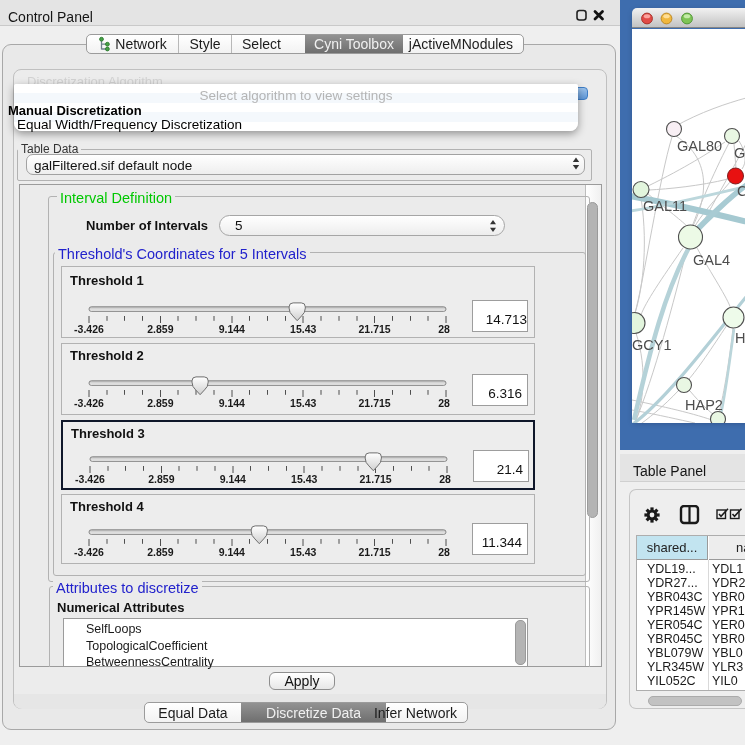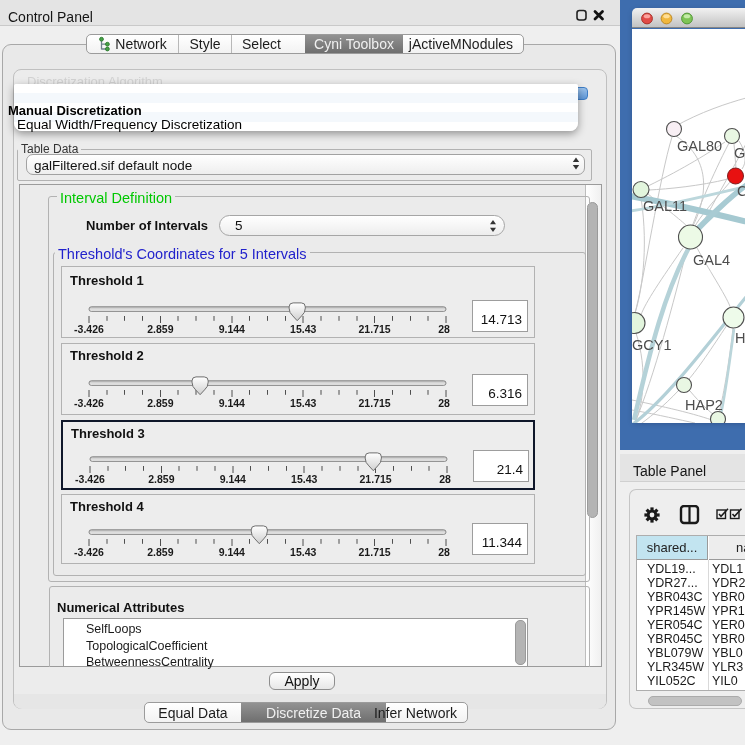--- a/index.html
+++ b/index.html
@@ -104,21 +104,21 @@
         <line x1="366.0" y1="29.0" x2="366.0" y2="33.8" stroke="#4f4f4f" stroke-width="1"></line>
         <line x1="384.0" y1="29.0" x2="384.0" y2="36.0" stroke="#4f4f4f" stroke-width="1"></line>
       <text x="27" y="45.5" text-anchor="middle" font-size="10.5" font-weight="bold" fill="#1a1a1a">-3.426</text>
         <text x="98.4" y="45.5" text-anchor="middle" font-size="10.5" font-weight="bold" fill="#1a1a1a">2.859</text>
         <text x="169.8" y="45.5" text-anchor="middle" font-size="10.5" font-weight="bold" fill="#1a1a1a">9.144</text>
         <text x="241.2" y="45.5" text-anchor="middle" font-size="10.5" font-weight="bold" fill="#1a1a1a">15.43</text>
         <text x="312.6" y="45.5" text-anchor="middle" font-size="10.5" font-weight="bold" fill="#1a1a1a">21.715</text>
         <text x="382" y="45.5" text-anchor="middle" font-size="10.5" font-weight="bold" fill="#1a1a1a">28</text>
       <path transform="translate(235.2,22.1)" d="M-8.1,-1 L-8.1,-2.2 Q-8.1,-6.2 -4.1,-6.2 L4.1,-6.2 Q8.1,-6.2 8.1,-2.2 L8.1,-1 Q8.1,3.8 4.4,6.8 L0,11.6 L-4.4,6.8 Q-8.1,3.8 -8.1,-1 Z" fill="url(#th1)" stroke="#6f6f6f" stroke-width="1"></path>
     </svg>
-    <div class="abs" style="left:410px;top:32.5px;width:56px;height:32px;background:#fff;border:1px solid #9d9d9d;font-size:13.5px;color:#111;line-height:37px;text-align:right;padding-right:5px;overflow:hidden;">14.713</div>
+    <div class="abs" style="left:410px;top:32.5px;width:56px;height:32px;background:#fff;border:1px solid #9d9d9d;font-size:13.5px;color:#111;line-height:37px;text-align:right;overflow:hidden;">14.713</div>
   </div>
   <div class="abs" style="left:61px;top:343px;width:474px;height:72px;background:#ededed;border:1px solid #b2b2b2;">
     <div class="abs" style="left:8px;top:4px;font-size:13px;font-weight:bold;color:#111;">Threshold 2</div>
     <svg class="abs" style="left:0;top:17.4px;" width="474" height="52" viewBox="0 0 474 52">
       <defs>
           <linearGradient id="tr2" x1="0" y1="0" x2="0" y2="1">
             <stop offset="0" stop-color="#c2c2c2"></stop>
             <stop offset="1" stop-color="#f0f0f0"></stop>
           </linearGradient>
       <linearGradient id="th2" x1="0" y1="0" x2="0" y2="1">
@@ -243,39 +243,41 @@
         <text x="169.8" y="45.5" text-anchor="middle" font-size="10.5" font-weight="bold" fill="#1a1a1a">9.144</text>
         <text x="241.2" y="45.5" text-anchor="middle" font-size="10.5" font-weight="bold" fill="#1a1a1a">15.43</text>
         <text x="312.6" y="45.5" text-anchor="middle" font-size="10.5" font-weight="bold" fill="#1a1a1a">21.715</text>
         <text x="382" y="45.5" text-anchor="middle" font-size="10.5" font-weight="bold" fill="#1a1a1a">28</text>
       <path transform="translate(197.3,22.1)" d="M-8.1,-1 L-8.1,-2.2 Q-8.1,-6.2 -4.1,-6.2 L4.1,-6.2 Q8.1,-6.2 8.1,-2.2 L8.1,-1 Q8.1,3.8 4.4,6.8 L0,11.6 L-4.4,6.8 Q-8.1,3.8 -8.1,-1 Z" fill="url(#th4)" stroke="#6f6f6f" stroke-width="1"></path>
     </svg>
     <div class="abs" style="left:410px;top:28.5px;width:56px;height:32px;background:#fff;border:1px solid #9d9d9d;font-size:13.5px;color:#111;line-height:37px;text-align:right;padding-right:5px;overflow:hidden;">11.344</div>
   </div>
 
   <div class="abs" style="left:49px;top:586px;width:541px;height:120px;border:1px solid #b2b2b2;border-radius:3px;clip-path:inset(0 0 39px 0);"></div>
+  <div class="grouptitle" style="left:53px;top:580px;color:#2222cc;background:#ebebeb;">Attributes to discretize</div>
   <div class="abs" style="left:57px;top:600px;font-size:13px;font-weight:bold;color:#111;">Numerical Attributes</div>
   <div class="abs" style="left:63px;top:618px;width:465px;height:48px;background:#ffffff;border:1px solid #9b9b9b;border-bottom:none;"></div>
   <div class="abs" style="left:86px;top:621px;font-size:12.5px;color:#1a1a1a;line-height:16.5px;">SelfLoops<br>TopologicalCoefficient<br>BetweennessCentrality</div>
   <div class="abs" style="left:515px;top:620px;width:11px;height:45px;background:#b4b4b4;border:1px solid #9a9a9a;border-radius:5px;"></div>
 
   <div class="abs" style="left:14px;top:694px;width:592px;height:15px;background:#e6e6e6;border-radius:0 0 8px 8px;"></div>
   <div class="abs" style="left:269px;top:672px;width:66px;height:18px;background:linear-gradient(#ffffff,#e7e7e7);border:1px solid #8e8e8e;border-radius:6px;text-align:center;font-size:14px;color:#111;line-height:16px;">Apply</div>
 
   <div class="abs" style="left:144px;top:702px;width:324px;height:21px;background:linear-gradient(#ffffff,#f2f2f2);border:1px solid #9b9b9b;border-radius:5px;overflow:hidden;">
     <div class="seg" style="left:0;width:96px;">Equal Data</div>
     <div class="seg segdark" style="left:96px;width:145px;">Discretize Data</div>
     <div class="seg" style="left:217px;width:107px;">Infer Network</div>
   </div>
 
   <div class="abs" style="left:27px;top:74px;font-size:13px;color:#d2d2d2;">Discretization Algorithm</div>
 
   <div class="abs" style="left:574px;top:87px;width:14px;height:13px;background:linear-gradient(#9cc3ec,#5f97d8);border:1.5px solid #3f7ec6;border-radius:4px;"></div>
 
   <div class="abs" style="left:14px;top:84px;width:564px;height:47px;background:repeating-linear-gradient(180deg,#ffffff 0px,#ffffff 9.4px,#f4f8fc 9.4px,#f4f8fc 18.8px);border-radius:2px 2px 8px 8px;box-shadow:0 3px 9px rgba(0,0,0,0.38);"></div>
+  <div class="abs" style="left:14px;top:88px;width:564px;text-align:center;font-size:13.5px;color:#b5b5b5;">Select algorithm to view settings</div>
   <div class="abs" style="left:8px;top:103px;font-size:13px;font-weight:bold;color:#000;">Manual Discretization</div>
   <div class="abs" style="left:17px;top:116.5px;font-size:13.5px;color:#000;">Equal Width/Frequency Discretization</div>
 
   <div class="abs" style="left:620px;top:0;width:125px;height:450px;background:#3e6dae;"></div>
 
   <div class="abs" style="left:632px;top:8px;width:113px;height:411px;box-shadow:2px 3px 6px rgba(0,0,30,0.35);border-radius:5px 0 0 0;">
     <div class="abs" style="left:0;top:0;width:113px;height:20px;background:linear-gradient(#f2f2f2,#c2c2c2);border-bottom:1px solid #858585;border-radius:5px 0 0 0;"></div>
     <svg class="abs" style="left:8px;top:3.5px" width="60" height="13" viewBox="0 0 60 13">
       <circle cx="7" cy="6.5" r="5.4" fill="#e14b47" stroke="#a8332b" stroke-width="1"></circle>
       <circle cx="26.5" cy="6.5" r="5.4" fill="#f0b73e" stroke="#bd8a26" stroke-width="1"></circle>

